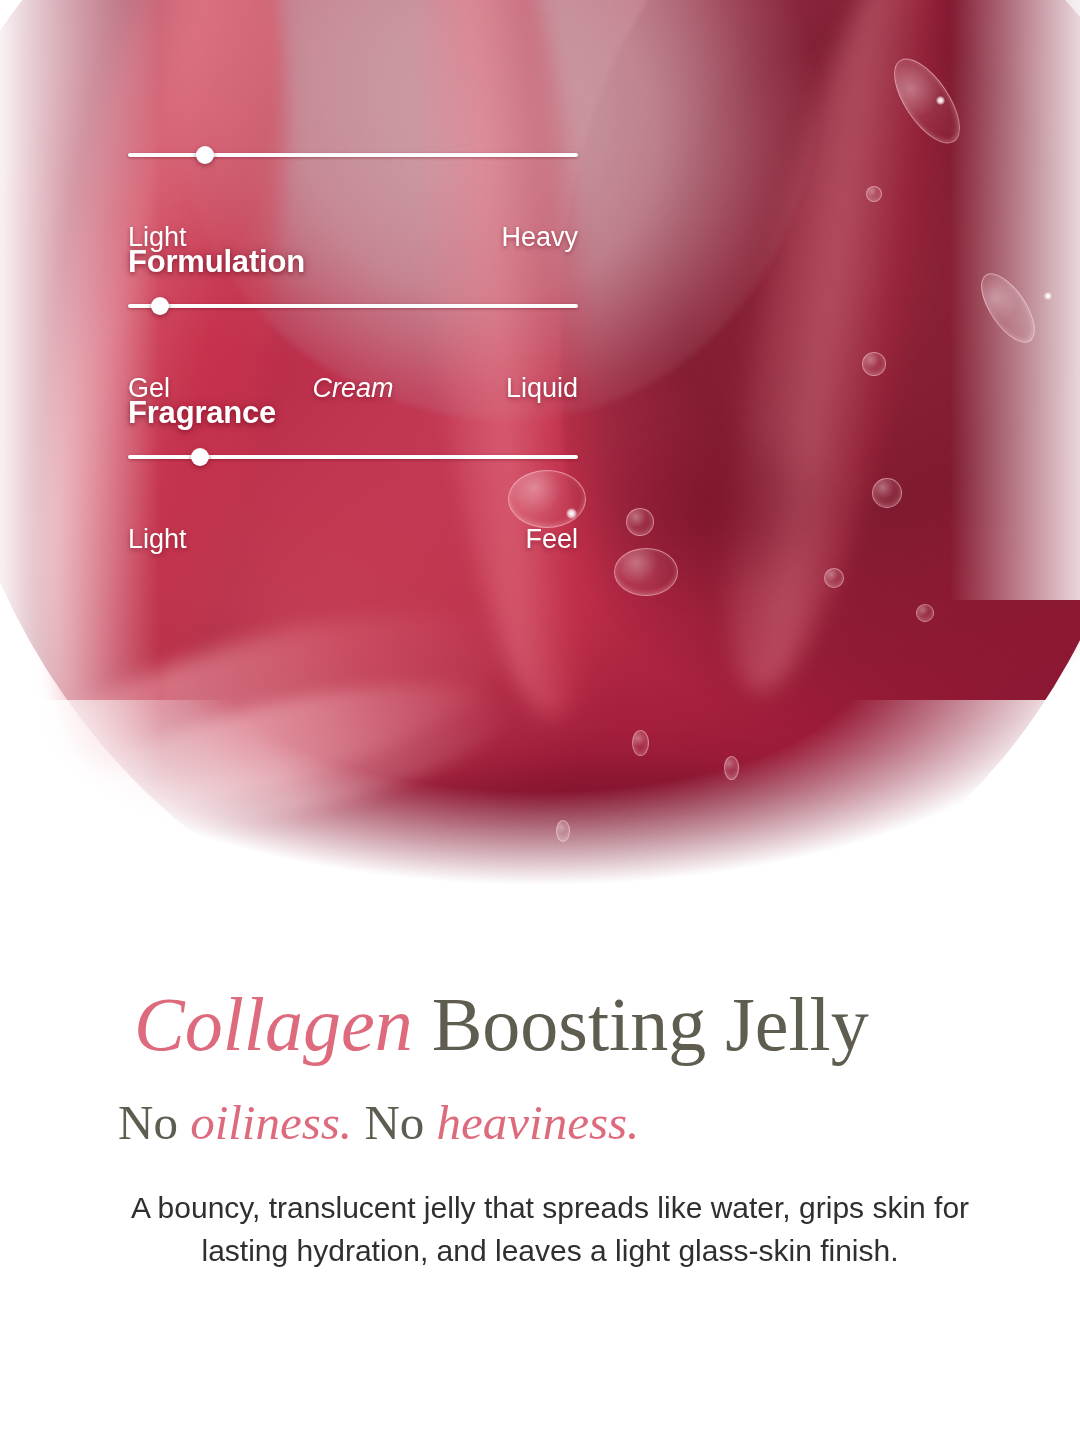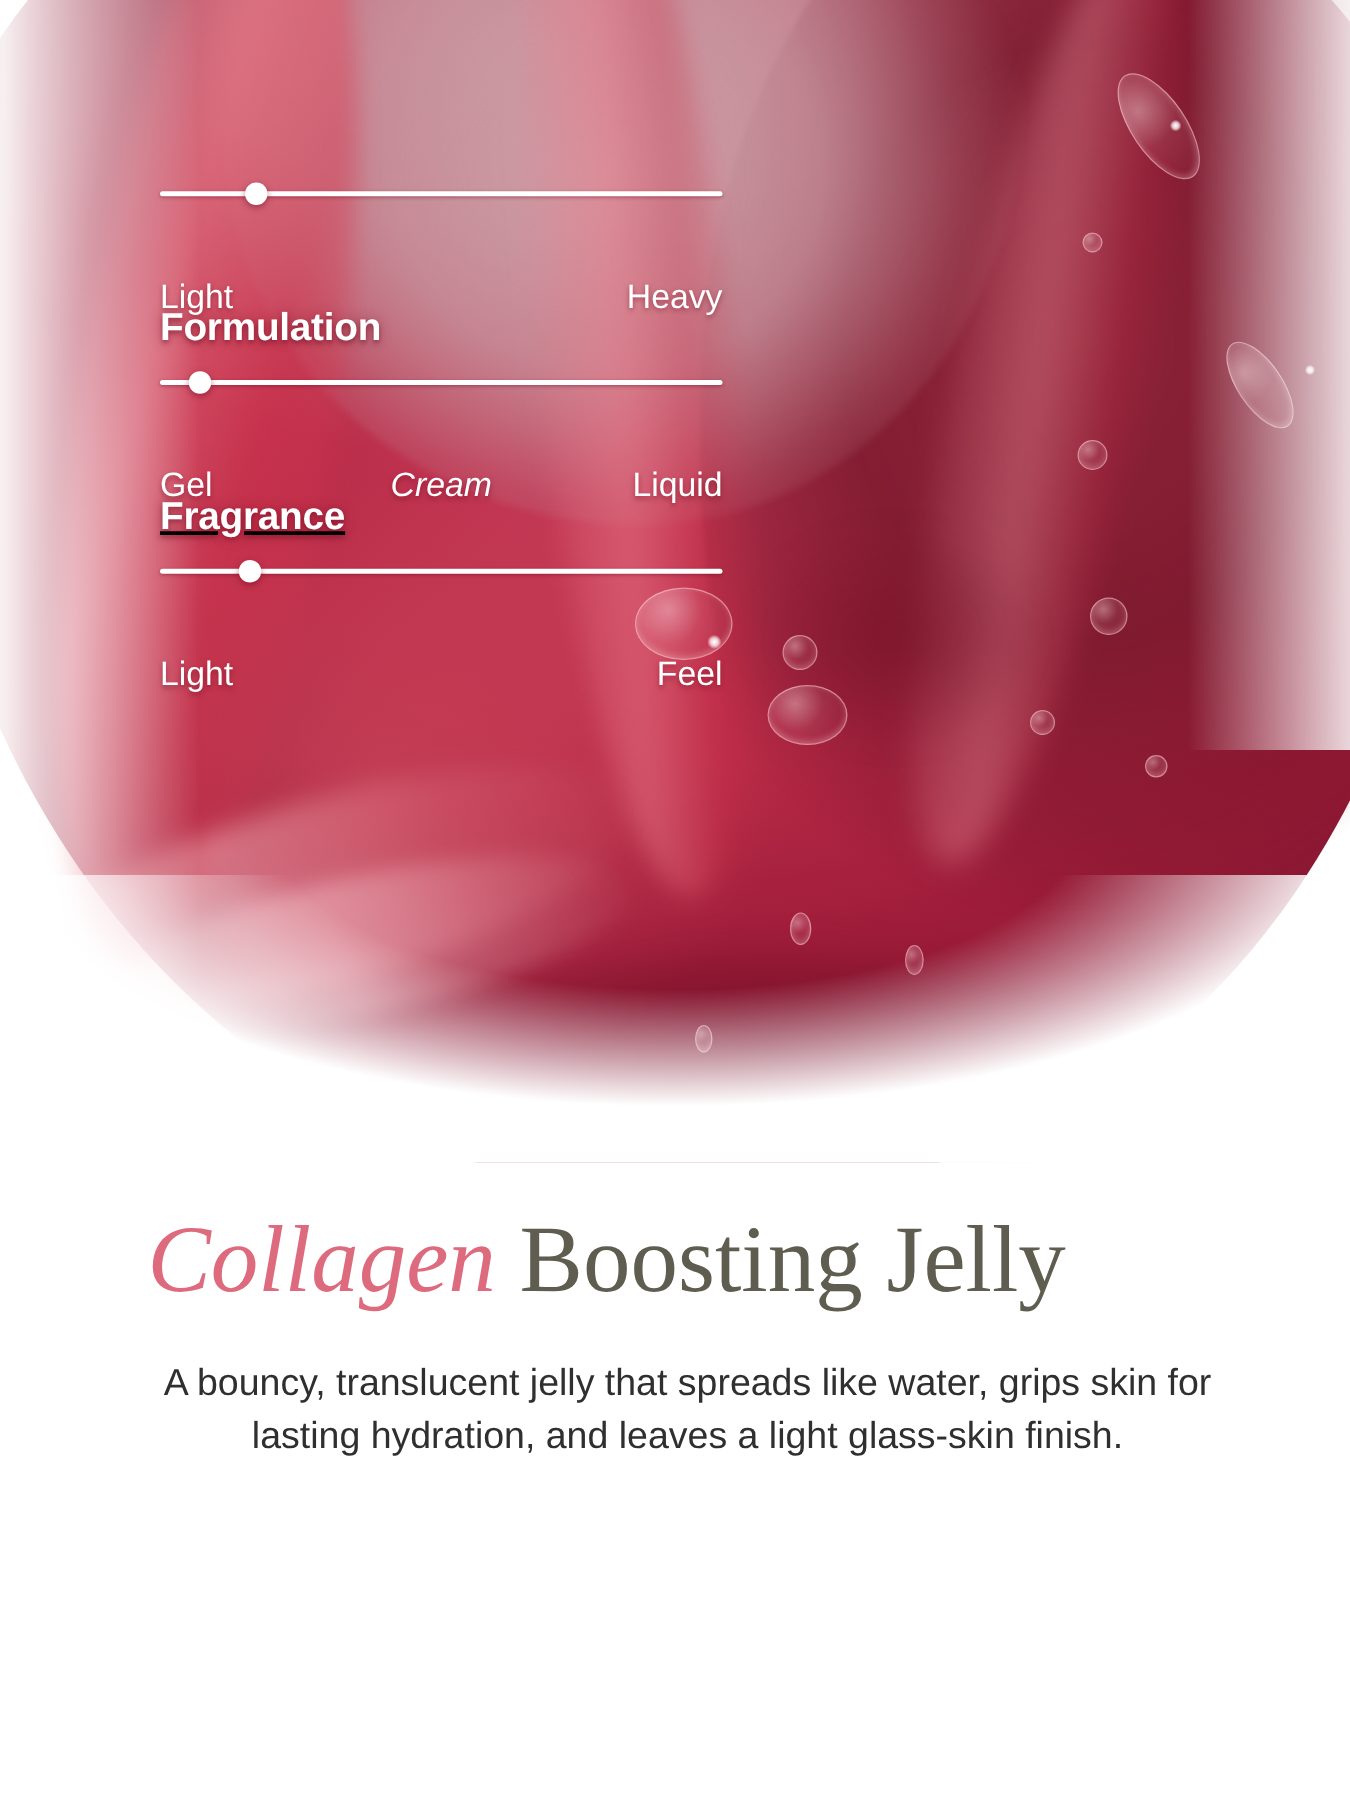--- a/index.html
+++ b/index.html
@@ -174,21 +174,21 @@
   }
 
   
   .meters {
     position: absolute;
     left: 128px;
     top: 146px;
     width: 450px;
   }
   .meter { margin-bottom: 42px; }
-  .meter:last-child { margin-bottom: 0; text-decoration: underline; }
+  .meter:last-child { margin-bottom: 0; }
 
   .meter-title {
     font-size: 31px;
     font-weight: bold;
     color: #ffffff;
     letter-spacing: -0.2px;
     line-height: 1;
     margin-bottom: 20px;
     text-shadow: 0 2px 4px rgba(110,12,32,0.55), 0 0 10px rgba(120,16,38,0.35);
   }
@@ -235,21 +235,21 @@
   .scale-label.end   { right: 0; }
 
   
   .copy {
     position: absolute;
     left: 0;
     top: 930px;
     width: 1080px;
   }
   .headline {
-    margin: 0;
+    margin: 16px;
     padding: 40px 16px 0 118px;
     font-family: "Liberation Serif", serif;
     font-size: 76px;
     font-weight: normal;
     line-height: 1.02;
     color: #5f5c50;
     white-space: nowrap;
   }
   .headline .accent {
     font-style: italic;
@@ -360,16 +360,17 @@
       </div>
     </div>
 
   </div>
 </div>
 
 <div class="copy">
 
   <h1 class="headline"><span class="accent">Collagen</span><span> Boosting Jelly</span></h1>
 
+  <p class="subhead"><span>No </span><span class="accent">oiliness.</span><span> No </span><span class="accent">heaviness.</span></p>
 
   <p class="body-copy">A bouncy, translucent jelly that spreads like water, grips skin for lasting hydration, and leaves a light glass-skin finish.</p>
 
 </div>
 
 </body></html>

